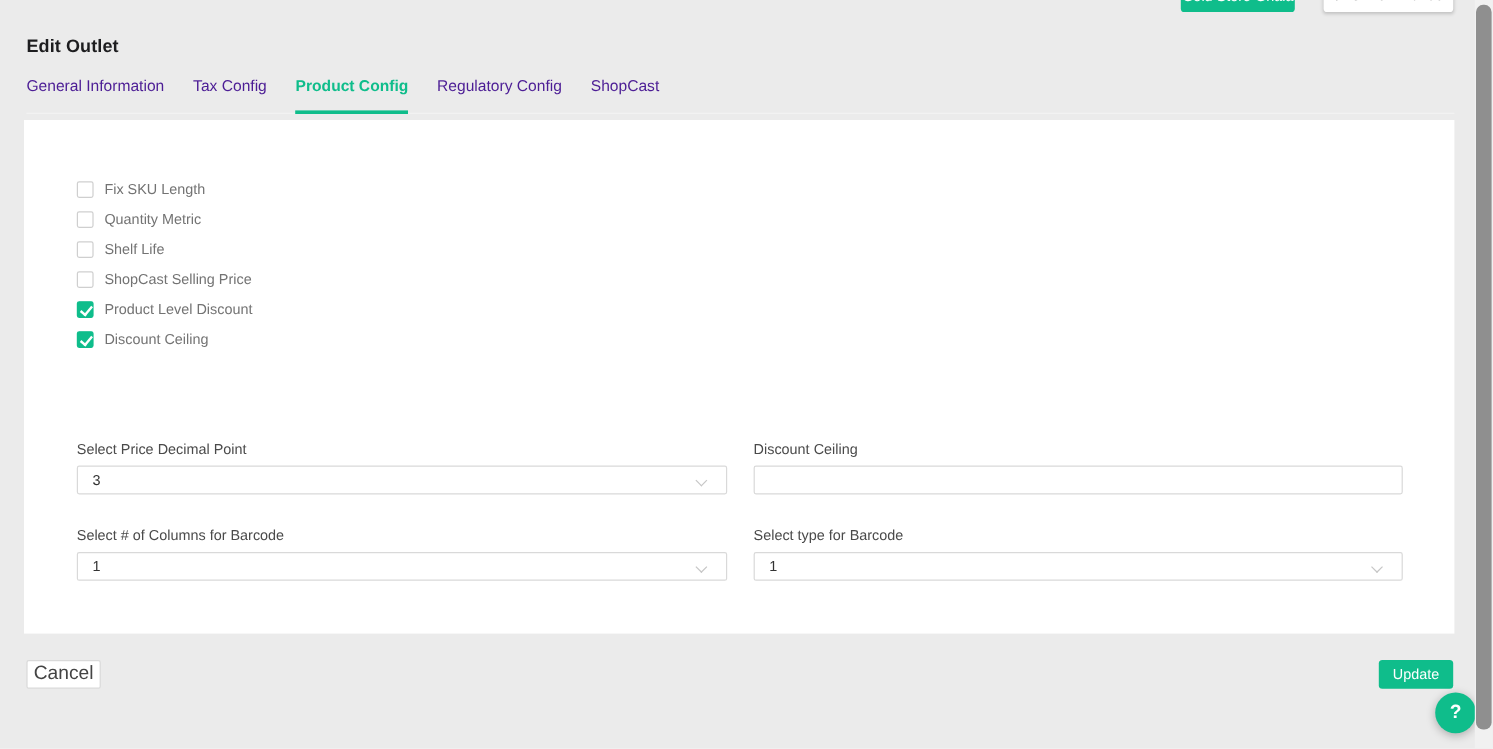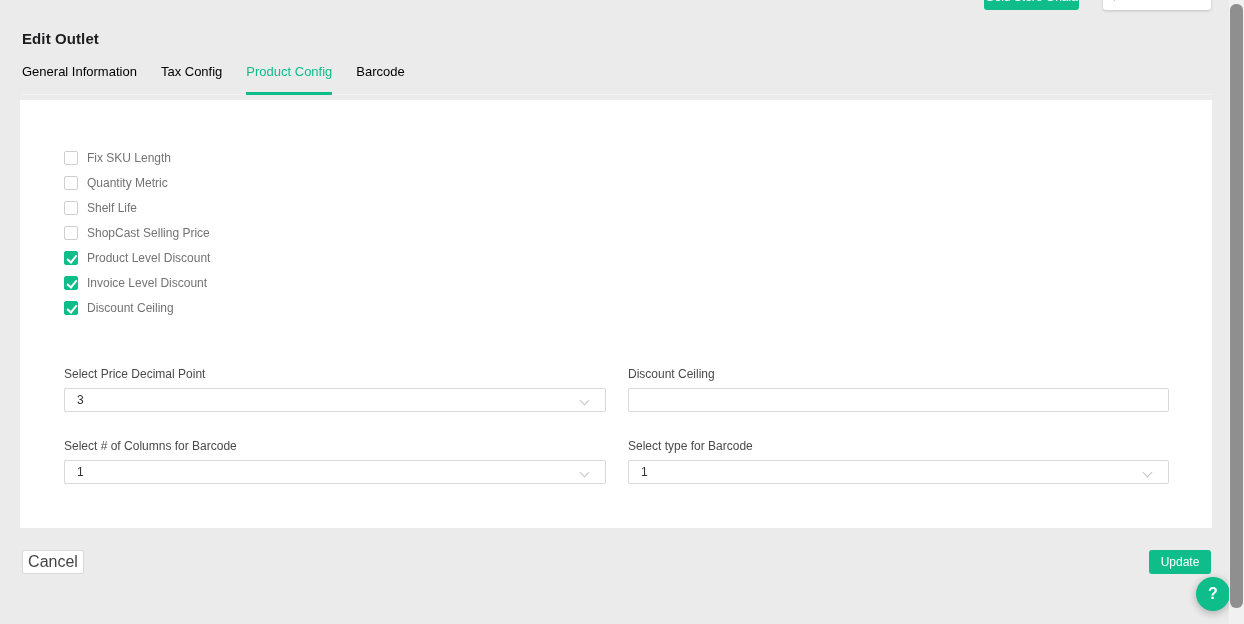--- a/index.html
+++ b/index.html
@@ -29,23 +29,23 @@
   .page-title{
     position:absolute; left:22px; top:30px;
     font-size:15px; font-weight:700; color:#1d1d1f; letter-spacing:.1px;
   }
   .tabs{
     position:absolute; left:22px; top:62px; width:1190px;
     display:flex; gap:24px; border-bottom:1px solid #f2f2f2;
   }
   .tab{
     position:relative; padding:2px 0 15px 0;
-    font-size:13px; color:#000000; cursor:pointer; white-space:nowrap;
-  }
-  .tab.active{ color:var(--accent); font-weight:400; }
+    font-size:13px; color:#4c1d95; cursor:pointer; white-space:nowrap;
+  }
+  .tab.active{ color:var(--accent); font-weight:700; }
   .tab.active::after{
     content:""; position:absolute; left:0; right:0; bottom:-1px; height:3px;
     background:var(--accent);
   }
 
   
   .card{
     position:absolute; left:20px; top:100px; width:1192px; height:428px;
     background:#fff;
   }
@@ -133,21 +133,22 @@
   <span class="mini-icon">⇄</span>
   <span>Switch Brands</span>
 </button>
 
 <div class="page-title">Edit Outlet</div>
 
 <div class="tabs">
   <div class="tab">General Information</div>
   <div class="tab">Tax Config</div>
   <div class="tab active">Product Config</div>
-  <div class="tab">Barcode</div>
+  <div class="tab">Regulatory Config</div>
+  <div class="tab">ShopCast</div>
 </div>
 
 <div class="card">
 
   <div class="checkbox-list">
     <div class="checkbox-row">
       <span class="checkbox-box"></span>
       <span class="checkbox-label">Fix SKU Length</span>
     </div>
     <div class="checkbox-row">
@@ -158,24 +159,20 @@
       <span class="checkbox-box"></span>
       <span class="checkbox-label">Shelf Life</span>
     </div>
     <div class="checkbox-row">
       <span class="checkbox-box"></span>
       <span class="checkbox-label">ShopCast Selling Price</span>
     </div>
     <div class="checkbox-row checked">
       <span class="checkbox-box"></span>
       <span class="checkbox-label">Product Level Discount</span>
-    </div>
-    <div class="checkbox-row checked">
-      <span class="checkbox-box"></span>
-      <span class="checkbox-label">Invoice Level Discount</span>
     </div>
     <div class="checkbox-row checked">
       <span class="checkbox-box"></span>
       <span class="checkbox-label">Discount Ceiling</span>
     </div>
   </div>
 
   <div class="field-label lbl-r1-l">Select Price Decimal Point</div>
   <div class="field-box select-box box-r1-l">
     <span class="select-value">3</span>

